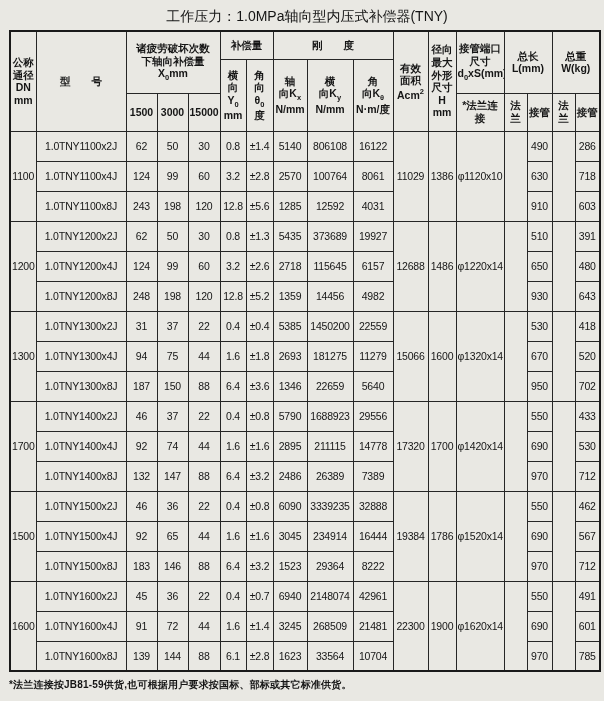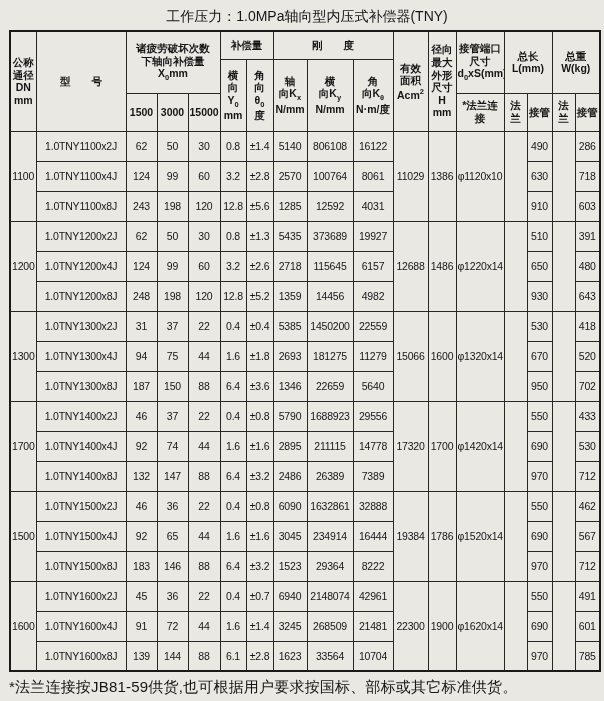--- a/index.html
+++ b/index.html
@@ -30,21 +30,21 @@
   .spec th { font-size:10.5px; line-height:1.2; font-weight:bold; }
   .spec td { font-size:10.5px; height:30px; letter-spacing:-0.2px; }
   tr.hband1 { height:28px; }
   tr.hband2 { height:34px; }
   tr.hband3 { height:38px; }
   .pre { white-space:pre-line; }
   sub { font-size:7.5px; }
   sup { font-size:7.5px; }
   .footnote {
     margin:6px 0 0 1px;
-    font-size:15px; font-weight:normal; letter-spacing:0.2px;
+    font-size:10px; font-weight:bold; letter-spacing:0.2px;
   }
 </style>
 </head>
 <body>
 
 <div class="page">
   <div class="titlebar">
     <span>工作压力：1.0MPa</span>
     <span>轴向型内压式补偿器(TNY)</span>
   </div>
@@ -283,21 +283,21 @@
         </tr>
         <tr>
           <td rowspan="3">1500</td>
           <td>1.0TNY1500x2J</td>
           <td>46</td>
           <td>36</td>
           <td>22</td>
           <td>0.4</td>
           <td>±0.8</td>
           <td>6090</td>
-          <td>1632861</td>
+          <td>3339235</td>
           <td>32888</td>
           <td rowspan="3">19384</td>
           <td rowspan="3">1786</td>
           <td rowspan="3">φ1520x14</td>
           <td rowspan="3"></td>
           <td>550</td>
           <td rowspan="3"></td>
           <td>462</td>
         </tr>
         <tr>

